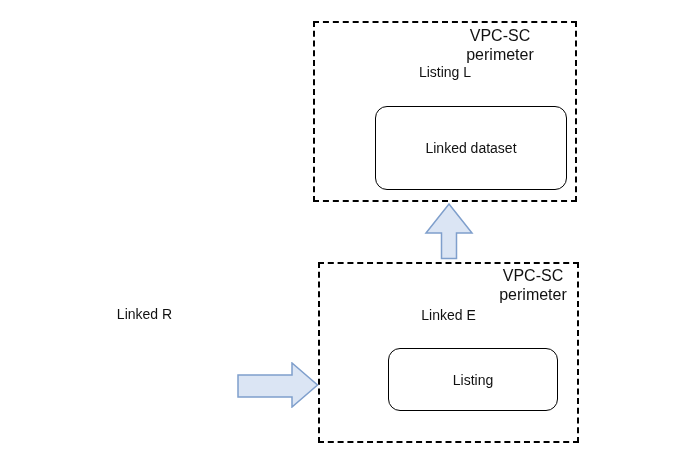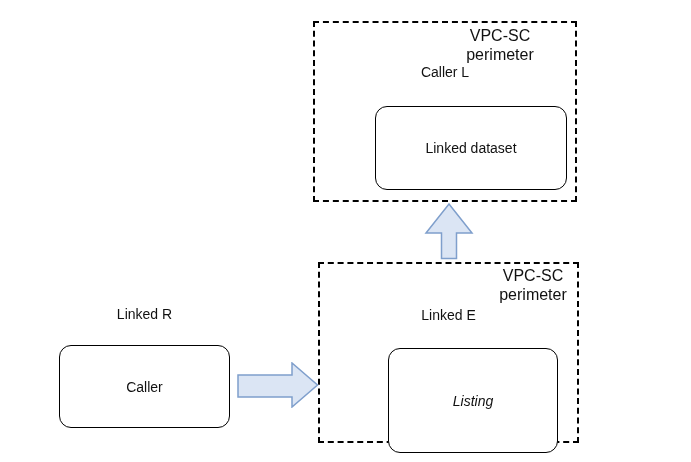--- a/index.html
+++ b/index.html
@@ -52,21 +52,21 @@
     border: 1.5px solid var(--line, #000000);
     border-radius: 12px;
     background: var(--node-bg, #ffffff);
     box-sizing: border-box;
     display: flex;
     align-items: center;
     justify-content: center;
     font-size: 14px;
   }
   .node-linked  { left: 60px; top: 83px; width: 192px; height: 84px; }
-  .node-listing { left: 68px; top: 84px; width: 170px; height: 105px; font-style: italic; }
+  .node-listing { left: 68px; top: 84px; width: 170px; height: 63px; }
 
   .external-group {
     position: absolute;
     left: 59px; top: 306px;
     width: 171px; height: 124px;
   }
   .external-project-label {
     position: absolute;
     left: 0; top: 0;
     width: 100%;
@@ -93,42 +93,39 @@
 </head>
 <body>
 
 <div class="canvas">
 
   <div class="perimeter-box perimeter-top">
     <div class="vpc-label vpc-label-top">
       <div>VPC-SC</div>
       <div>perimeter</div>
     </div>
-    <div class="project-label project-label-top">Caller L</div>
+    <div class="project-label project-label-top">Listing L</div>
     <div class="node node-linked">
       <span>Linked dataset</span>
     </div>
   </div>
 
   <div class="perimeter-box perimeter-bottom">
     <div class="vpc-label vpc-label-bottom">
       <div>VPC-SC</div>
       <div>perimeter</div>
     </div>
     <div class="project-label project-label-bottom">Linked E</div>
     <div class="node node-listing">
       <span>Listing</span>
     </div>
   </div>
 
   <div class="external-group">
     <div class="external-project-label">Linked R</div>
-    <div class="node node-caller">
-      <span>Caller</span>
-    </div>
   </div>
 
   <svg class="block-arrow arrow-right" width="82" height="46" viewBox="0 0 82 46" aria-hidden="true">
     <polygon points="1,13 55,13 55,1 80.5,23 55,45 55,35 1,35"></polygon>
   </svg>
 
   <svg class="block-arrow arrow-up" width="50" height="57" viewBox="0 0 50 57" aria-hidden="true">
     <polygon points="25,1 48,30 32.5,30 32.5,55.5 17.5,55.5 17.5,30 2,30"></polygon>
   </svg>
 

